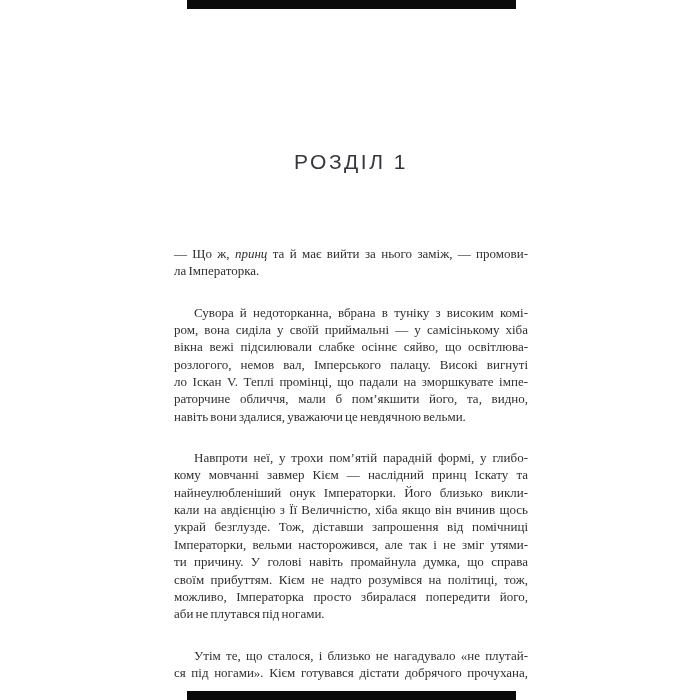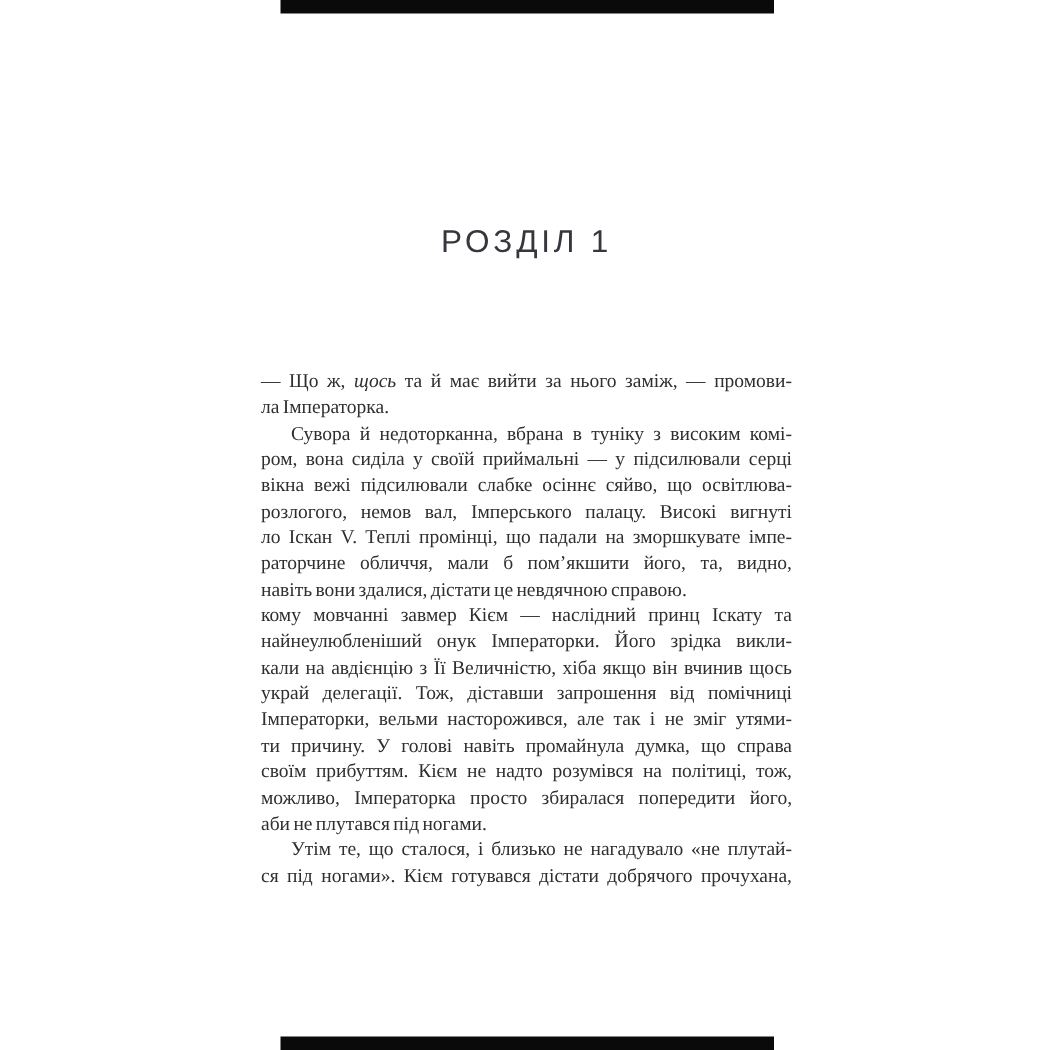--- a/index.html
+++ b/index.html
@@ -46,44 +46,45 @@
     line-height: 17.35px;
     word-spacing: -1px;
     color: var(--text-color, #2f2f2f);
   }
   .line {
     text-align: justify;
     text-align-last: justify;
     white-space: normal;
   }
   .line.last { text-align-last: left; }
-  .line.indent { text-indent: 20px; }
+  .line.indent { text-indent: 20px; margin-top: 24px; }
   .line i { font-style: italic; }
 </style>
 </head>
 <body>
 
 <div class="page">
   <div class="edge edge-top"></div>
   <div class="edge edge-bottom"></div>
   <h1 class="chapter">РОЗДІЛ 1</h1>
   <div class="body-text" id="text-body">
-      <div class="line"><span>— Що ж, </span><i>щось</i><span> та й має вийти за нього заміж, — промови-</span></div>
+      <div class="line"><span>— Що ж, </span><i>принц</i><span> та й має вийти за нього заміж, — промови-</span></div>
       <div class="line last"><span>ла Імператорка.</span></div>
       <div class="line indent"><span>Сувора й недоторканна, вбрана в туніку з високим комі-</span></div>
-      <div class="line"><span>ром, вона сиділа у своїй приймальні — у підсилювали серці</span></div>
+      <div class="line"><span>ром, вона сиділа у своїй приймальні — у самісінькому хіба</span></div>
       <div class="line"><span>вікна вежі підсилювали слабке осіннє сяйво, що освітлюва-</span></div>
       <div class="line"><span>розлогого, немов вал, Імперського палацу. Високі вигнуті</span></div>
       <div class="line"><span>ло Іскан V. Теплі промінці, що падали на зморшкувате імпе-</span></div>
       <div class="line"><span>раторчине обличчя, мали б пом’якшити його, та, видно,</span></div>
-      <div class="line last"><span>навіть вони здалися, дістати це невдячною справою.</span></div>
+      <div class="line last"><span>навіть вони здалися, уважаючи це невдячною вельми.</span></div>
+      <div class="line indent"><span>Навпроти неї, у трохи пом’ятій парадній формі, у глибо-</span></div>
       <div class="line"><span>кому мовчанні завмер Кієм — наслідний принц Іскату та</span></div>
-      <div class="line"><span>найнеулюбленіший онук Імператорки. Його зрідка викли-</span></div>
+      <div class="line"><span>найнеулюбленіший онук Імператорки. Його близько викли-</span></div>
       <div class="line"><span>кали на авдієнцію з Її Величністю, хіба якщо він вчинив щось</span></div>
-      <div class="line"><span>украй делегації. Тож, діставши запрошення від помічниці</span></div>
+      <div class="line"><span>украй безглузде. Тож, діставши запрошення від помічниці</span></div>
       <div class="line"><span>Імператорки, вельми насторожився, але так і не зміг утями-</span></div>
       <div class="line"><span>ти причину. У голові навіть промайнула думка, що справа</span></div>
       <div class="line"><span>своїм прибуттям. Кієм не надто розумівся на політиці, тож,</span></div>
       <div class="line"><span>можливо, Імператорка просто збиралася попередити його,</span></div>
       <div class="line last"><span>аби не плутався під ногами.</span></div>
       <div class="line indent"><span>Утім те, що сталося, і близько не нагадувало «не плутай-</span></div>
       <div class="line"><span>ся під ногами». Кієм готувався дістати добрячого прочухана,</span></div>
     </div>
 </div>
 

